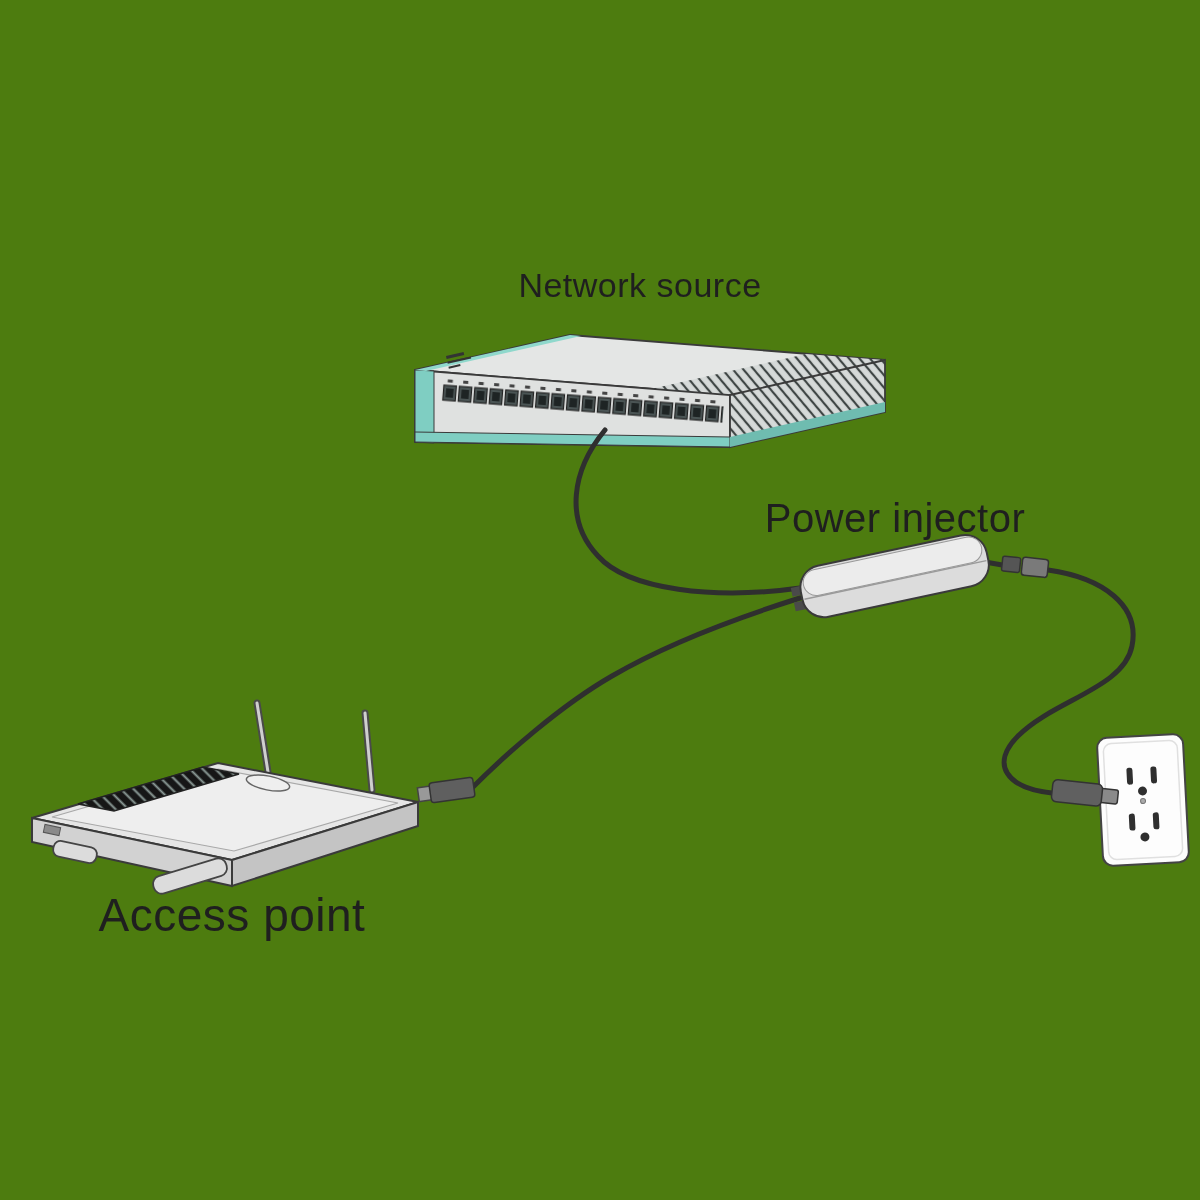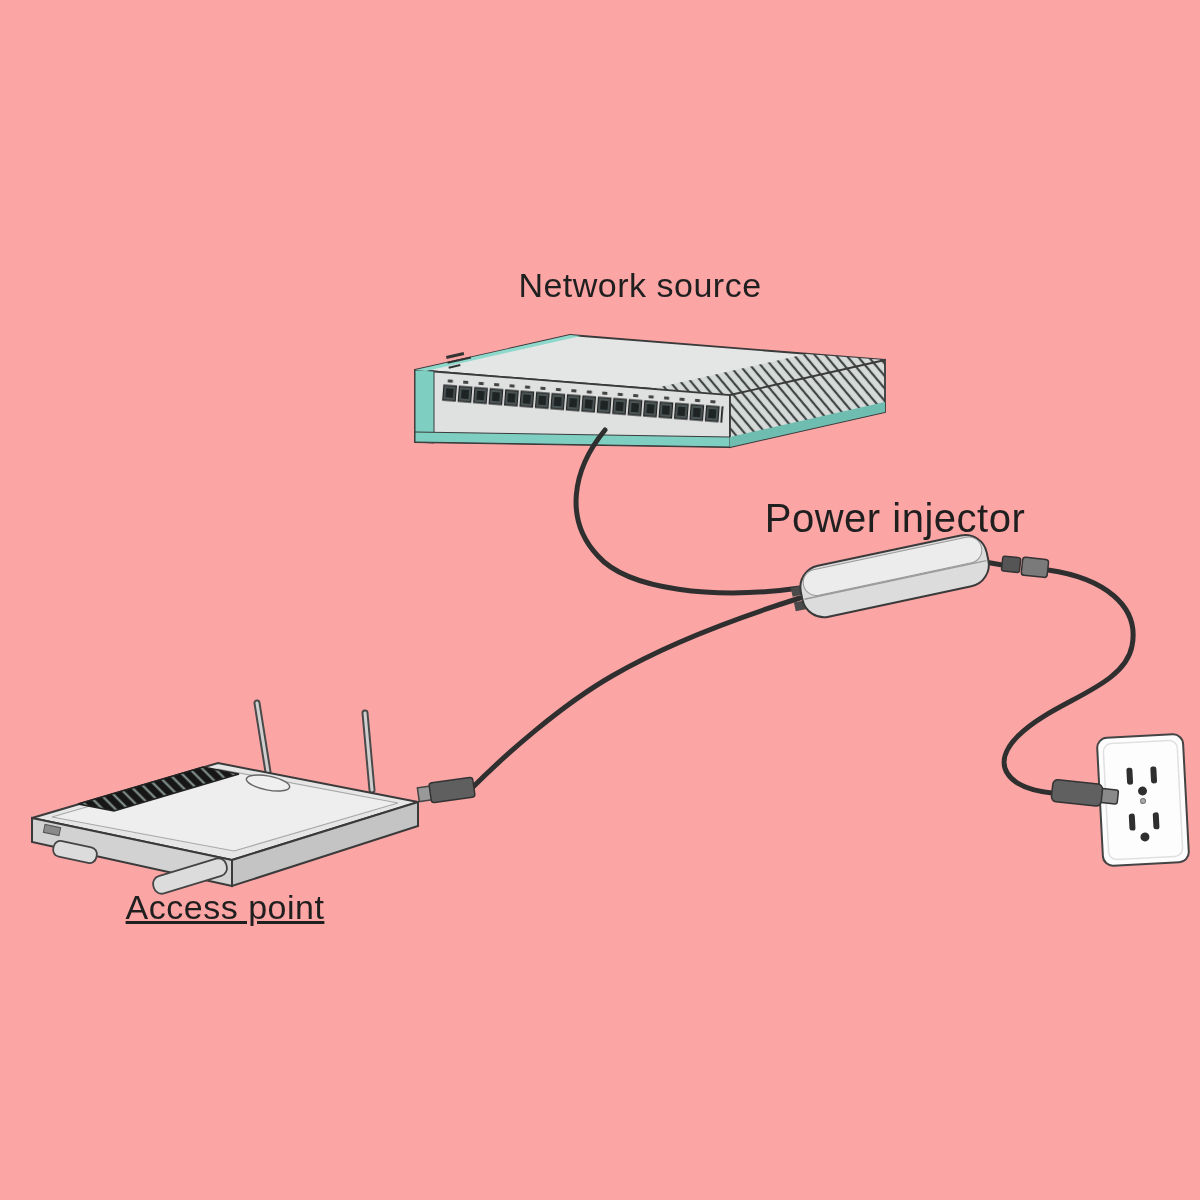--- a/index.html
+++ b/index.html
@@ -1,19 +1,19 @@
 <!DOCTYPE html>
 <html><head>
 <meta charset="utf-8">
 <style>
   html,body{margin:0;padding:0;background:#ffffff;}
   #stage{
     position:relative;
     width:1200px;height:1200px;
-    background:#fca5a5;
+    background:#4d7c0f;
     overflow:hidden;
     font-family:"Liberation Sans", sans-serif;
   }
   svg{position:absolute;left:0;top:0;}
   .label{
     position:absolute;
     text-align:center;
     color:#1f1f1f;
     font-family:"Liberation Sans", sans-serif;
     letter-spacing:0.5px;
@@ -136,15 +136,15 @@
     <rect x="22" y="-7" width="18" height="14" rx="2" fill="#8a8a8a" stroke="#333333" stroke-width="1.5"></rect>
     <rect x="-26" y="-11" width="50" height="22" rx="5" fill="#606060" stroke="#333333" stroke-width="1.5"></rect>
   </g>
 </svg>
 
 <div class="label" style="left:440px;top:266px;width:400px;font-size:34px;">Network source</div>
 
 <div class="label" style="left:745px;top:496px;width:300px;font-size:40px;">Power injector</div>
 
 
-<div class="label" style="left:75px;top:888px;width:300px;font-size:34px;text-decoration:underline;">Access point</div>
+<div class="label" style="left:82px;top:888px;width:300px;font-size:46px;">Access point</div>
 
 </div>
 
 </body></html>

